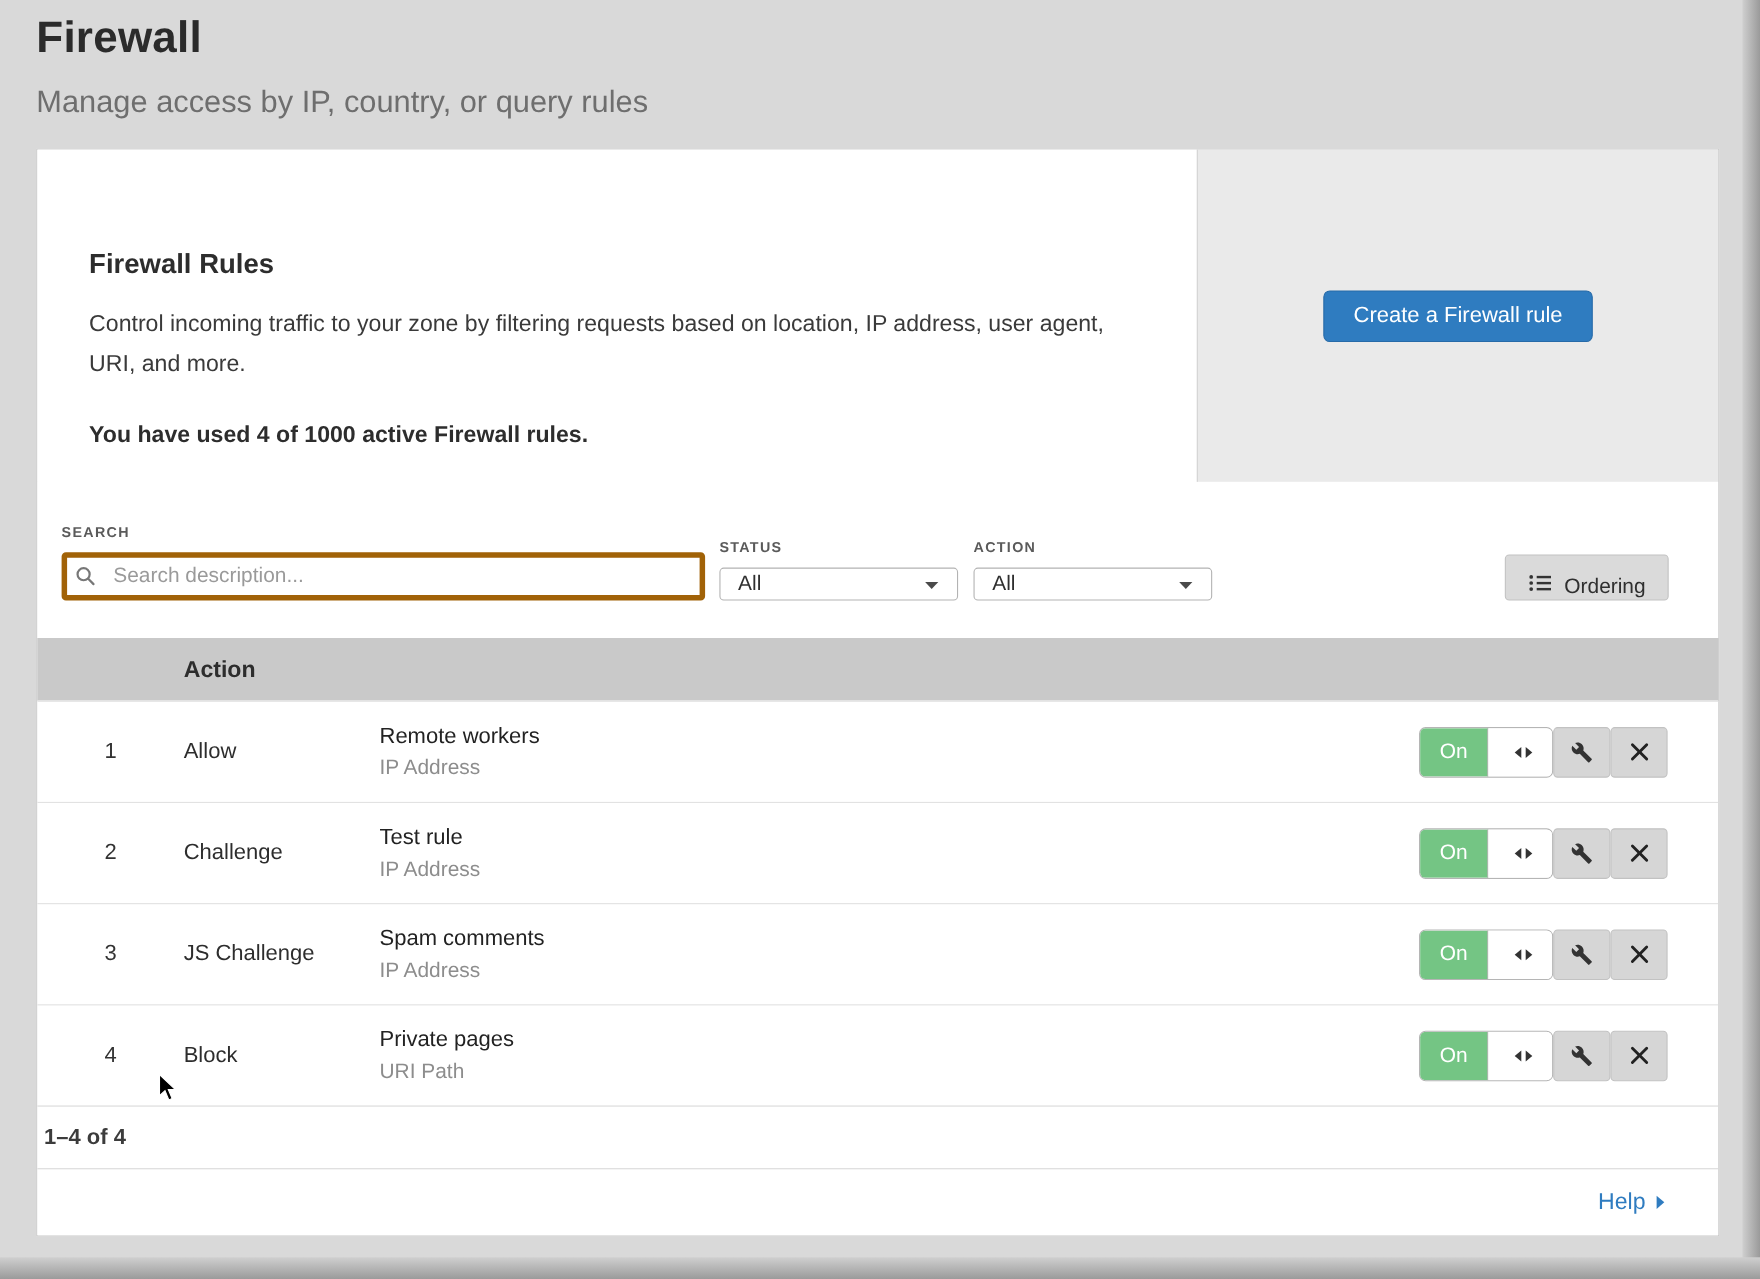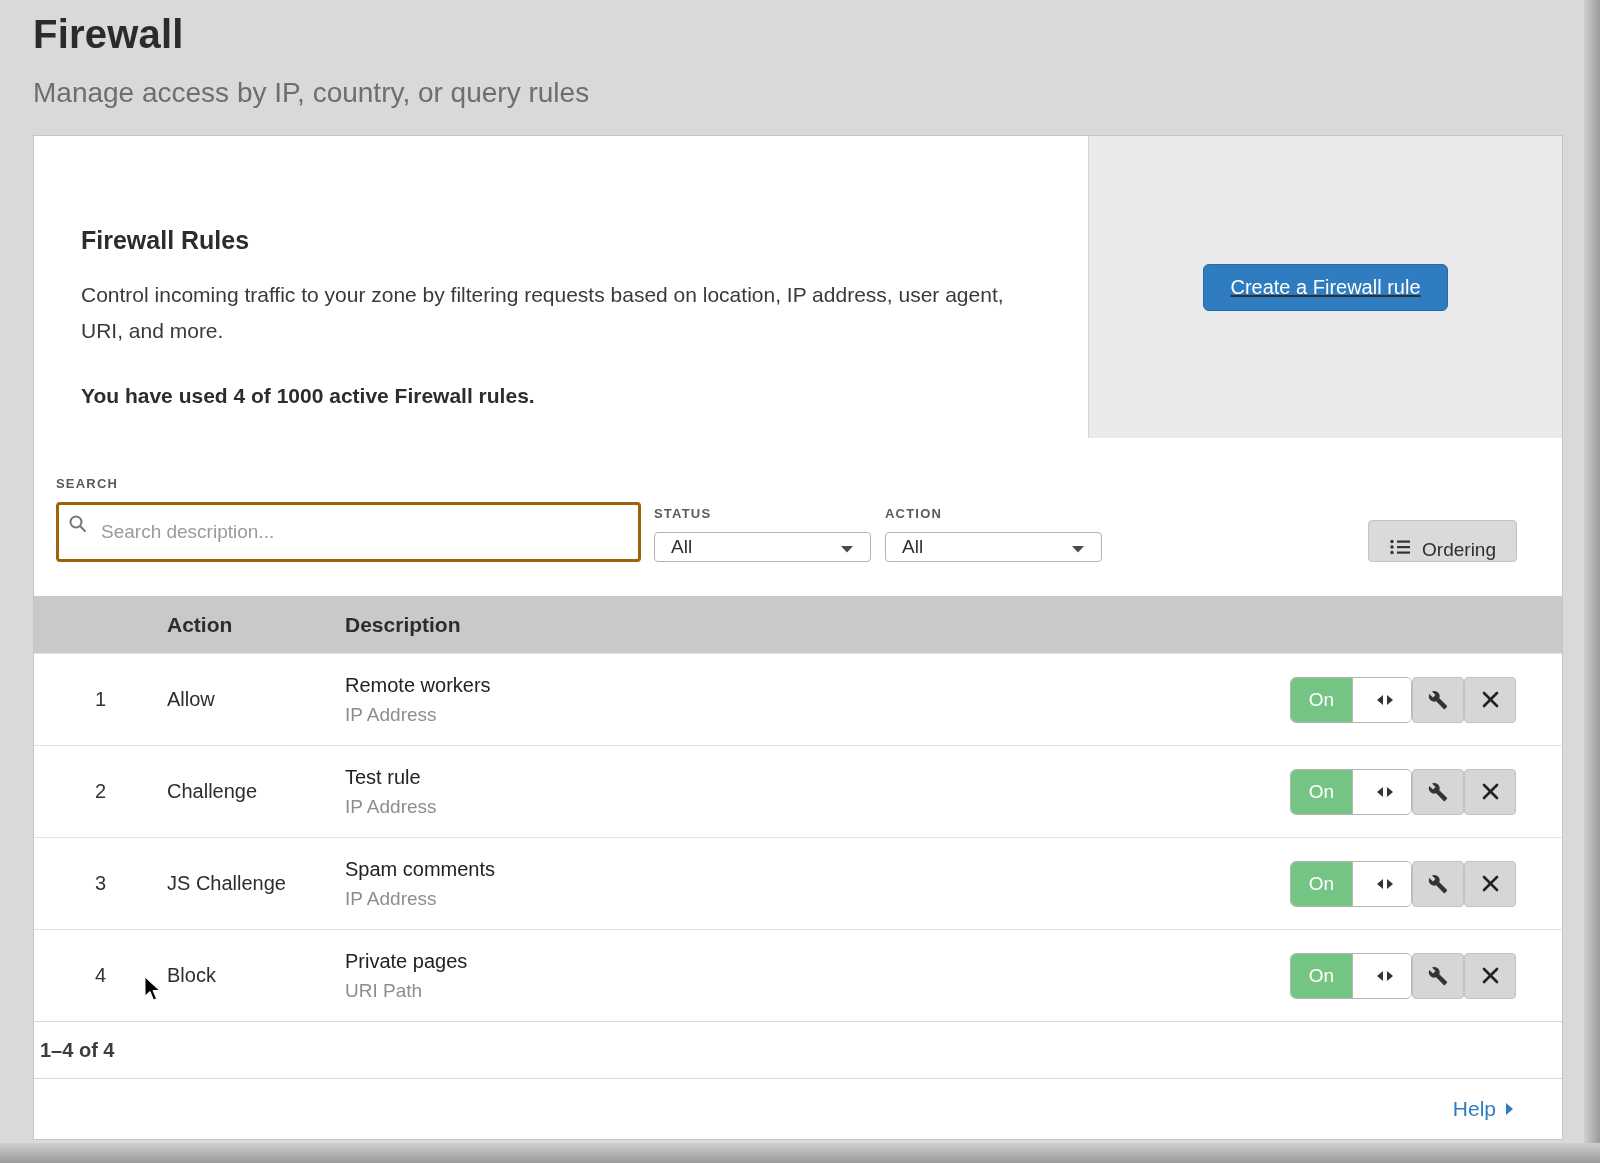--- a/index.html
+++ b/index.html
@@ -24,37 +24,37 @@
     margin:26px 37px 0 33px;
     background:#ffffff;
     border:1px solid #c6c6c6;
   }
 
   
   .card-top { display:flex; min-height:282px; }
   .card-top-left { flex:1; padding:42px 60px 30px 47px; background:#ffffff; }
   .card-top-right {
     width:474px; background:#eaeaea; border-left:1px solid #d4d4d4;
-    display:flex; align-items:center; justify-content:center;text-decoration:underline;
+    display:flex; align-items:center; justify-content:center;
   }
   .section-heading { font-size:25px; font-weight:700; color:#2d2d2d; margin-bottom:22px;margin-top:48px; }
   .section-desc { font-size:21px; line-height:1.7; color:#3a3a3a; max-width:950px; }
   .section-usage { margin-top:36px; font-size:21px; font-weight:700; color:#2d2d2d; }
   .btn-primary {
     background:#2f7cc0; color:#ffffff; border:1px solid #266aa8; border-radius:6px;
     font-size:20px; font-family:inherit; padding:11px 26px; cursor:pointer;
   }
 
   
   .filters { display:flex; align-items:flex-end; padding:38px 45px 34px 22px; background:#fff; }
   .filter-group { display:flex; flex-direction:column; }
   .filter-label { font-size:13px; letter-spacing:1.2px; color:#5a5a5a; font-weight:700; margin-bottom:11px; }
   .search-wrap { position:relative; width:585px; }
   .search-input {
-    width:100%; height:60px; border:3px solid #a16207; border-radius:4px;
+    width:100%; height:44px; border:5px solid #a16207; border-radius:4px;
     font-size:19px; font-family:inherit; color:#333; padding:0 8px 0 42px; background:#fff; outline:none;
   }
   .search-input::placeholder { color:#9a9a9a; }
   .search-icon { position:absolute; left:12px; top:12px; }
   .select-box {
     width:217px; height:30px; border:1px solid #b3b3b3; border-radius:4px; background:#fff;
     display:flex; align-items:center; justify-content:space-between; padding:0 16px; font-size:19px; color:#2f2f2f; cursor:pointer;
   }
   .gap-status { margin-left:13px; }
   .gap-action { margin-left:14px; }
@@ -163,21 +163,20 @@
             <rect x="8" y="13.5" width="13" height="2.2" fill="#333"></rect>
         </svg>
       </span>
       <span>Ordering</span>
     </button>
   </div>
 
   <div class="tbl-grid tbl-head">
     <div></div>
     <div>Action</div>
-    <div>Description</div>
     <div></div>
   </div>
 
   <div class="tbl-grid tbl-row">
     <div class="cell-num">1</div>
     <div class="cell-action">Allow</div>
     <div class="cell-desc">
       <div class="desc-title">Remote workers</div>
       <div class="desc-sub">IP Address</div>
     </div>

